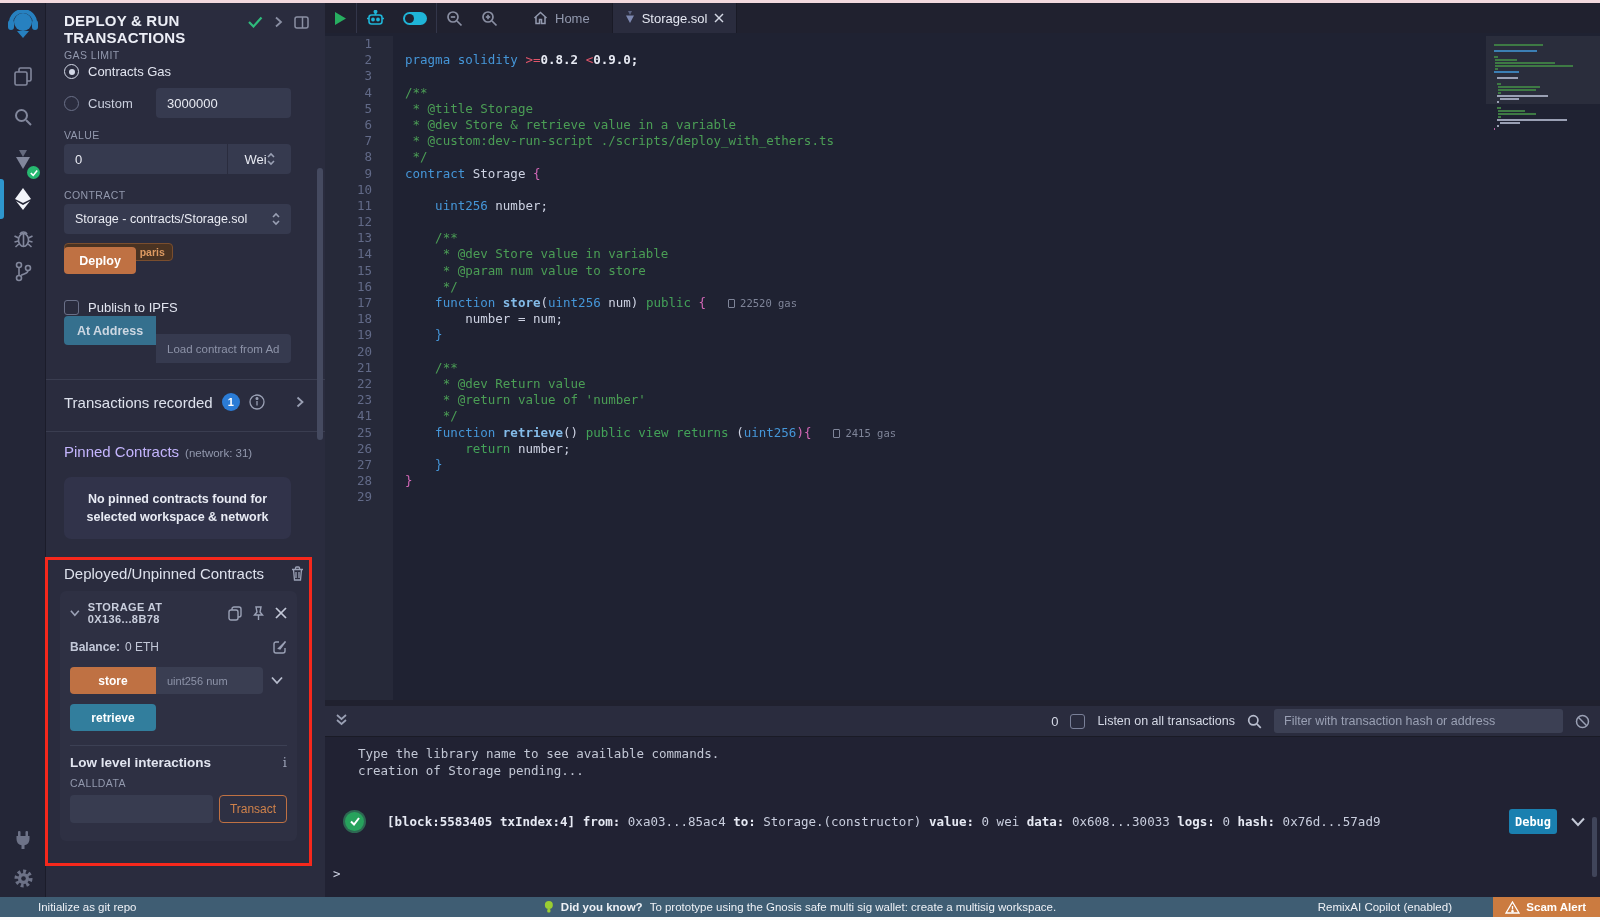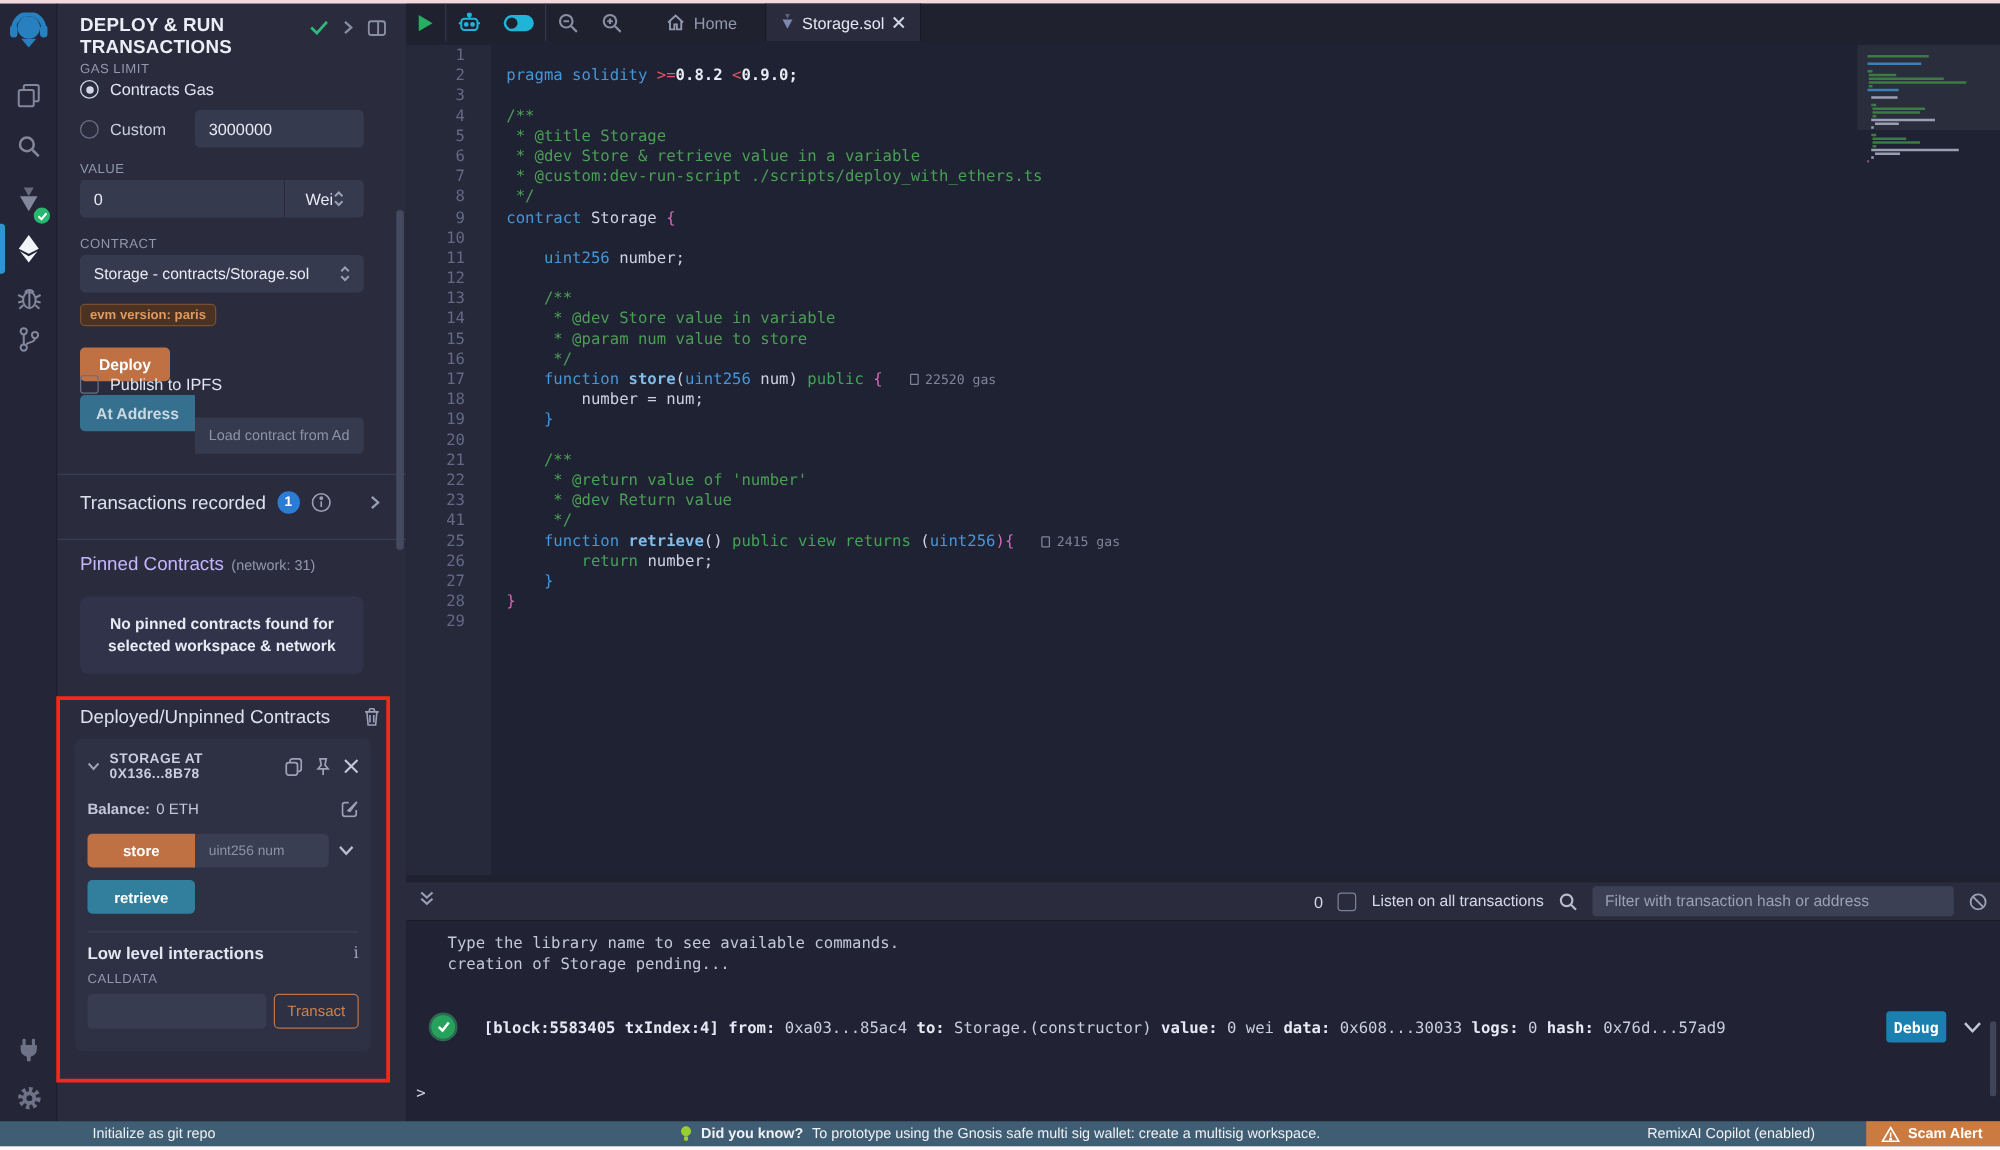--- a/index.html
+++ b/index.html
@@ -77,21 +77,21 @@
   .tx-row { position:absolute; left:20px; top:72px; width:1240px; display:flex; align-items:center; }
   .tx-check { width:19px; height:19px; border-radius:50%; background:#27a25c; box-shadow:0 0 0 2px rgba(60,190,120,.45); display:flex; align-items:center; justify-content:center; flex:none; }
   .txt { font-family:"DejaVu Sans Mono", monospace; font-size:12.5px; color:#c9cede; }
   .txb { font-weight:bold; color:#e6e9f3; }
   .btn-debug { background:#1a80b0; color:#fff; font-size:12px; font-weight:bold; border-radius:3px; width:48px; height:25px; display:flex; align-items:center; justify-content:center; font-family:"DejaVu Sans Mono", monospace; }
   .term-scroll { position:absolute; right:3px; top:80px; width:5px; height:60px; background:#40455a; border-radius:2px; }
   .filter-input { width:289px; height:24px; background:#3c4054; border-radius:3px; border:none; outline:none; color:#dfe2ee; font-size:12.5px; padding:0 10px; }
   .filter-input::placeholder { color:#9aa0b4; }
 
   
-  .statusbar { position:absolute; left:0; top:897px; width:1600px; height:20px; background:#3f5d73; display:flex; align-items:center; font-size:11.5px; color:#eef1f6;padding-left:36px; }
+  .statusbar { position:absolute; left:0; top:897px; width:1600px; height:20px; background:#3f5d73; display:flex; align-items:center; font-size:11.5px; color:#eef1f6; }
   .scam { position:absolute; right:0; top:0; height:20px; background:#cb7b40; display:flex; align-items:center; gap:6px; padding:0 14px 0 12px; font-weight:bold; font-size:11.5px; color:#fff; }
 </style>
 </head>
 <body>
 
 <div id="root">
   <div class="top-strip"></div>
 
   <div class="rail">
     <div class="rail-item" style="top:5px;">
@@ -216,21 +216,21 @@
     <div class="input-box" style="position:absolute;left:18px;top:201px;width:227px;height:30px;justify-content:space-between;">
       <span style="font-size:12.5px;">Storage - contracts/Storage.sol</span>
       <svg width="8" height="14" viewBox="0 0 8 14" fill="none" stroke="#9aa0b4" stroke-width="1.6">
           <polyline points="1,5 4,2 7,5"></polyline>
           <polyline points="1,9 4,12 7,9"></polyline>
         </svg>
     </div>
     <div style="position:absolute;left:18px;top:239px;">
       <span class="evm-badge">evm version: paris</span>
     </div>
-    <div class="btn btn-orange" style="position:absolute;left:18px;top:275px;width:72px;height:27px;">Deploy</div>
+    <div class="btn btn-orange" style="position:absolute;left:18px;top:244px;width:72px;height:27px;">Deploy</div>
     <div class="row" style="left:18px;top:297px;gap:9px;">
       <span class="checkbox"></span>
       <span style="font-size:13px;color:#e2e5f0;">Publish to IPFS</span>
     </div>
     <div class="btn btn-teal" style="position:absolute;left:18px;top:313px;width:92px;height:29px;border-radius:4px 0 0 4px;">At Address</div>
     <div class="input-box" style="position:absolute;left:110px;top:331px;width:135px;height:29px;border-radius:0 4px 4px 0;">
       <span class="ph" style="font-size:11.5px;white-space:nowrap;overflow:hidden;">Load contract from Addre</span>
     </div>
 
     <div class="divider" style="top:376px;"></div>
@@ -424,22 +424,22 @@
         <div class="code-line"></div>
         <div class="code-line"><span class="tok-c">    /**</span></div>
         <div class="code-line"><span class="tok-c">     * @dev Store value in variable</span></div>
         <div class="code-line"><span class="tok-c">     * @param num value to store</span></div>
         <div class="code-line"><span class="tok-c">     */</span></div>
         <div class="code-line"><span class="tok-p">    </span><span class="tok-k">function </span><span class="tok-f">store</span><span class="tok-p">(</span><span class="tok-k">uint256</span><span class="tok-p"> num</span><span class="tok-p">) </span><span class="tok-g">public </span><span class="tok-m">{</span><span class="gas-badge"><span class="gas-ic"></span>22520 gas</span></div>
         <div class="code-line"><span class="tok-p">        number = num;</span></div>
         <div class="code-line"><span class="tok-p">    </span><span class="tok-u">}</span></div>
         <div class="code-line"></div>
         <div class="code-line"><span class="tok-c">    /**</span></div>
+        <div class="code-line"><span class="tok-c">     * @dev Return value</span></div>
         <div class="code-line"><span class="tok-c">     * @return value of 'number'</span></div>
-        <div class="code-line"><span class="tok-c">     * @dev Return value</span></div>
         <div class="code-line"><span class="tok-c">     */</span></div>
         <div class="code-line"><span class="tok-p">    </span><span class="tok-k">function </span><span class="tok-f">retrieve</span><span class="tok-p">() </span><span class="tok-g">public </span><span class="tok-g">view </span><span class="tok-g">returns </span><span class="tok-p">(</span><span class="tok-k">uint256</span><span class="tok-m">){</span><span class="gas-badge"><span class="gas-ic"></span>2415 gas</span></div>
         <div class="code-line"><span class="tok-p">        </span><span class="tok-g">return </span><span class="tok-p">number;</span></div>
         <div class="code-line"><span class="tok-p">    </span><span class="tok-u">}</span></div>
         <div class="code-line"><span class="tok-m">}</span></div>
       </div>
     <div class="mm-view" style="top:33px;"></div>
     <div class="minimap" id="minimap" style="top:37px;">
         <div style="height: 2px; margin-bottom: 1px; margin-left: 0px; width: 49px; background: rgb(62, 122, 68);"></div>
         <div style="height: 2px; margin-bottom: 1px; margin-left: 0px; width: 0px; background: transparent;"></div>

